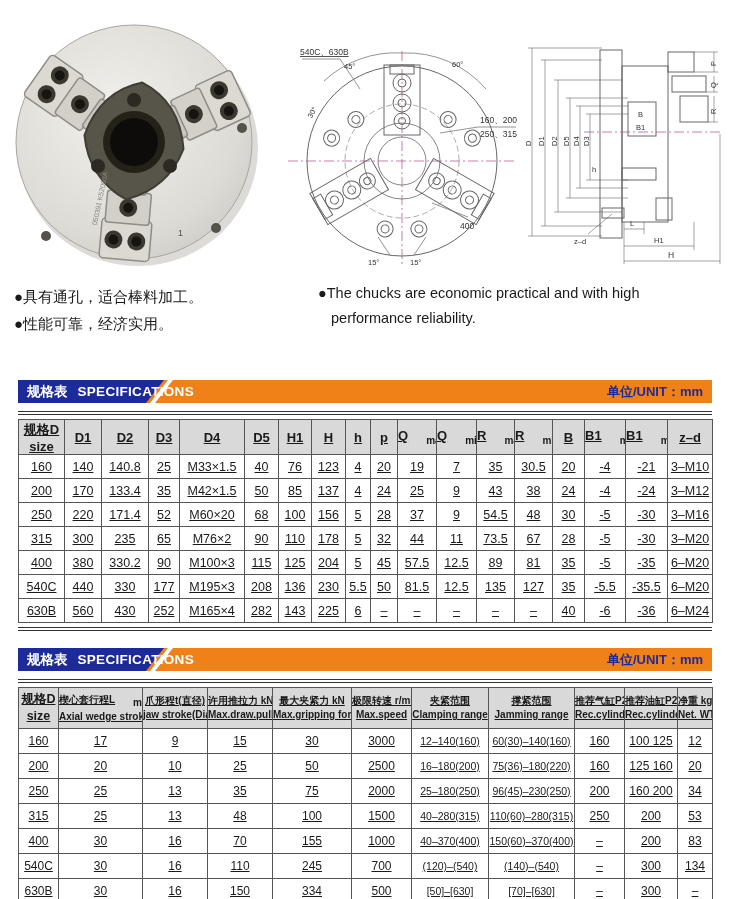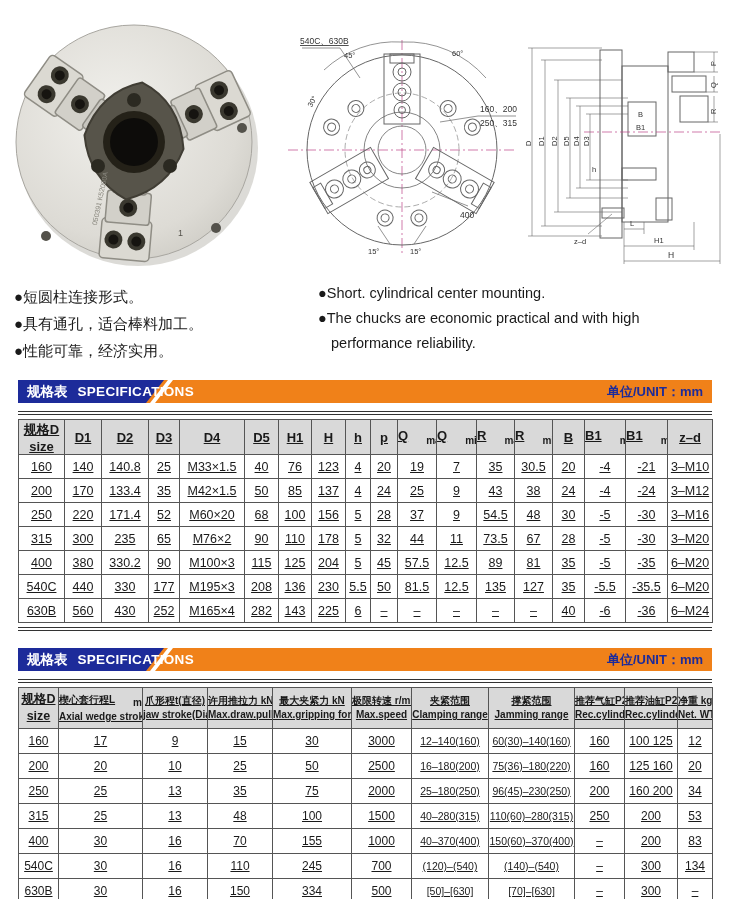--- a/index.html
+++ b/index.html
@@ -80,21 +80,21 @@
   <circle cx="128" cy="134" r="31" fill="#242118"></circle>
   <circle cx="128" cy="134" r="24" fill="#0d0c0a"></circle>
   <circle cx="128" cy="92" r="7" fill="#2b2921"></circle>
       <circle cx="92" cy="158" r="7" fill="#2b2921"></circle>
       <circle cx="164" cy="158" r="7" fill="#2b2921"></circle>
   <text x="-40" y="40" font-size="7" fill="#8a887f" transform="rotate(-78 60 170) translate(60 170)">050391 K52090A</text>
   <text x="172" y="228" font-size="9" fill="#55534c">1</text>
 </svg>
 </div>
 
-<div class="abs" style="left:282px;top:26px;width:240px;height:236px;">
+<div class="abs" style="left:282px;top:37px;width:240px;height:236px;">
 <svg width="240" height="236" viewBox="0 0 240 236">
   <defs>
     <g id="fvjaw">
       <rect x="-18" y="-96" width="36" height="70" fill="none" stroke="#666" stroke-width="1"></rect>
       <rect x="-12" y="-96" width="24" height="9" fill="none" stroke="#666" stroke-width="1"></rect>
       <circle cx="0" cy="-78" r="9" fill="none" stroke="#666"></circle>
           <circle cx="0" cy="-78" r="4" fill="none" stroke="#666"></circle>
       <circle cx="0" cy="-58" r="9" fill="none" stroke="#666"></circle>
           <circle cx="0" cy="-58" r="4" fill="none" stroke="#666"></circle>
       <circle cx="0" cy="-40" r="8" fill="none" stroke="#666"></circle>
@@ -225,26 +225,24 @@
   <text class="lbl" x="188" y="64" transform="rotate(-90 192 62)">Q</text>
   <text class="lbl" x="188" y="90" transform="rotate(-90 192 88)">R</text>
   <text class="lbl" x="52" y="222">z–d</text>
   <text class="lbl" x="108" y="204">L</text>
   <text class="lbl" x="132" y="221">H1</text>
   <text class="lbl2" x="146" y="236">H</text>
 </svg>
 </div>
 
 <ul class="feat feat-zh abs">
-  <li>●短圆柱连接形式。</li>
   <li>●具有通孔，适合棒料加工。</li>
   <li>●性能可靠，经济实用。</li>
 </ul>
 <ul class="feat feat-en abs">
-  <li>●Short. cylindrical center mounting.</li>
   <li>●The chucks are economic practical and with high performance reliability.</li>
 </ul>
 
 <div class="abs bar" style="top:380px;">
   <div class="blue"></div>
   <div class="slash"></div>
   <div class="ttl">
     <span>规格表</span><span class="en">SPECIFICATIONS</span>
   </div>
   <div class="unit">单位/UNIT：mm</div>

